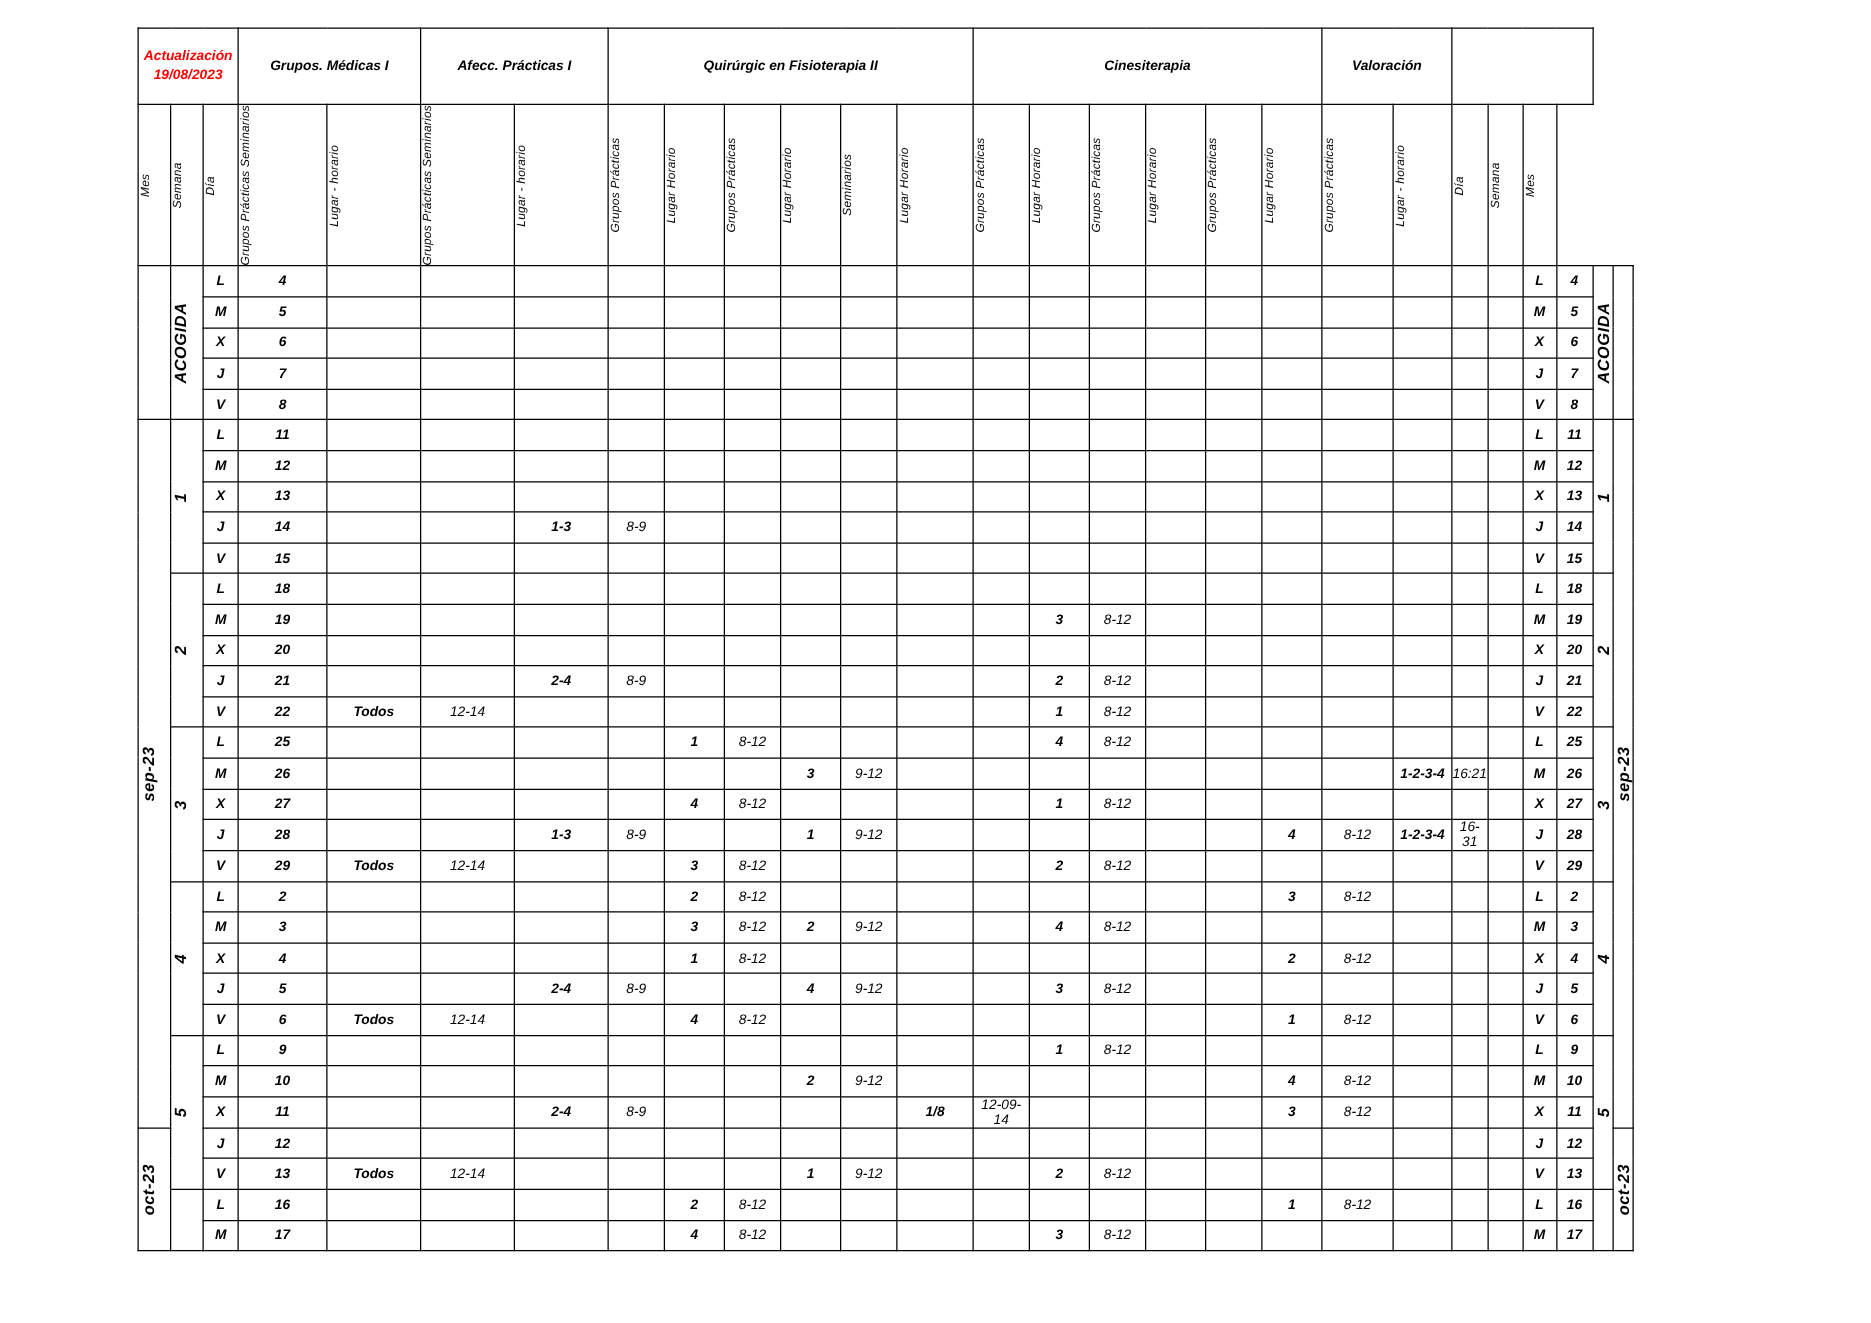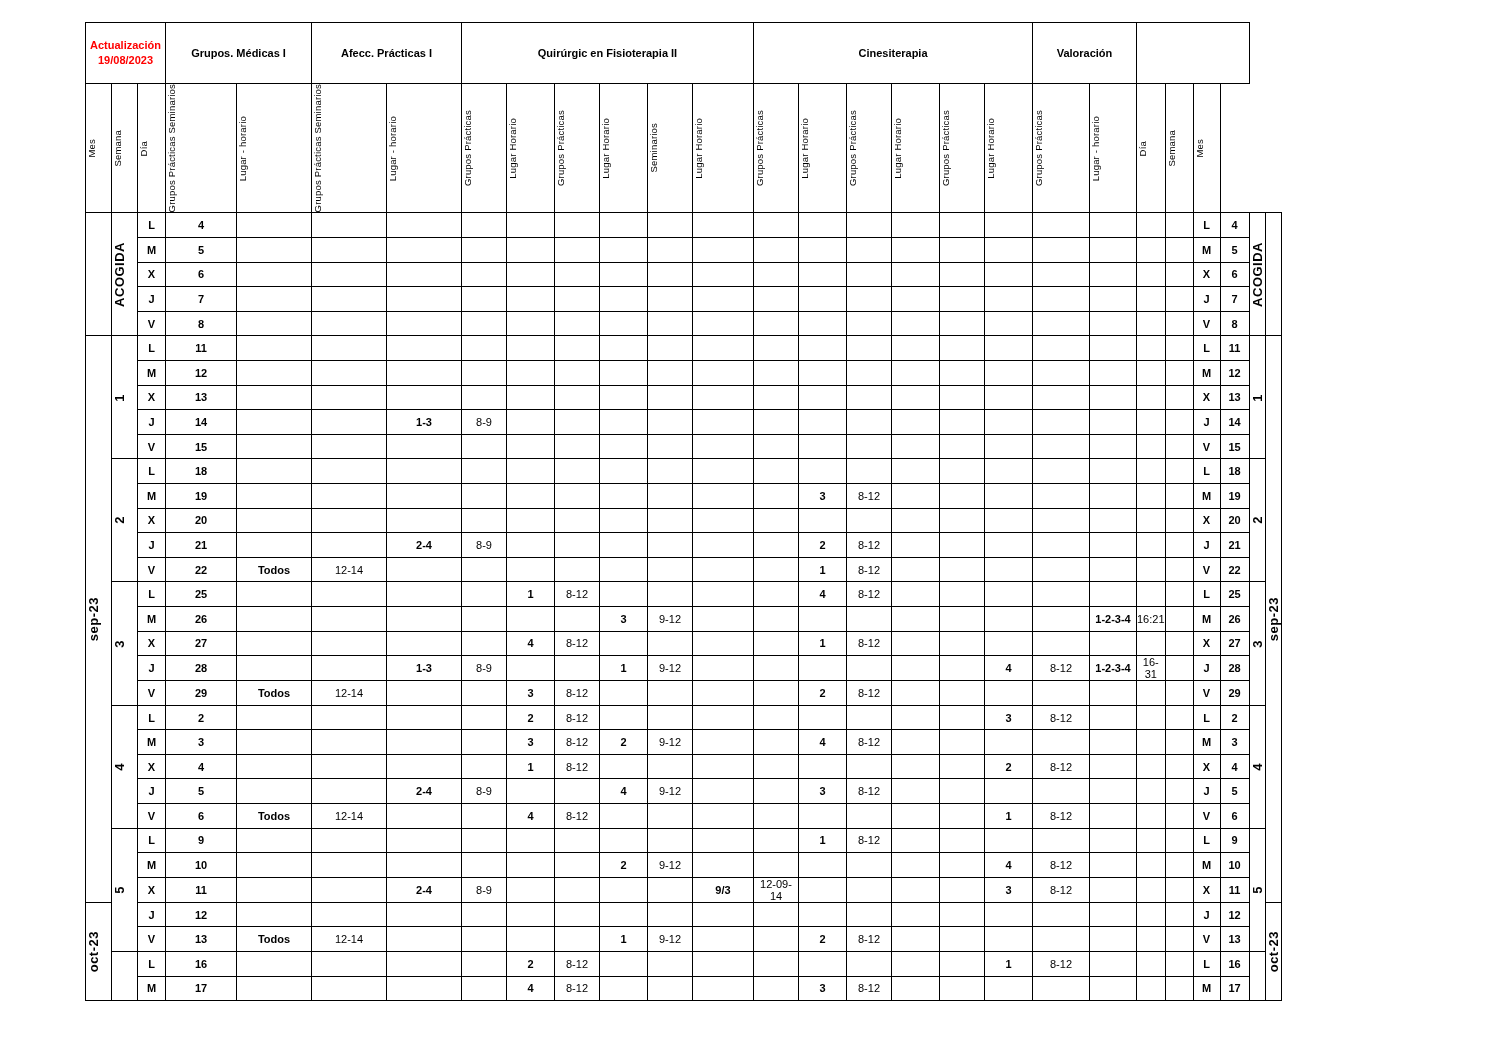--- a/index.html
+++ b/index.html
@@ -1,18 +1,18 @@
 <!DOCTYPE html>
 <html><head>
 <meta charset="utf-8">
 <style>
   html,body{margin:0;padding:0;background:#ffffff;}
   body{width:1497px;height:1058px;font-family:"Liberation Sans",sans-serif;color:#000;}
   .sheet{position:relative;width:1497px;height:1058px;}
-  table.cal{border-collapse:collapse;table-layout:fixed;margin-left:85px;margin-top:22px;}
+  table.cal{border-collapse:collapse;table-layout:fixed;margin-left:110px;margin-top:22px;font-style:italic;}
   table.cal td,table.cal th{border:1px solid #000;padding:0;font-size:11px;text-align:center;vertical-align:middle;background:#fff;}
   .grey{background:#d9d9d9;}
   .red{background:#ff0000;}
   .blue{background:#9dc3e6;}
   .hdr-top{font-weight:bold;font-size:13.5px;height:60px;}
   .upd{color:#ff0000;font-weight:bold;font-size:13.5px;line-height:1.35;}
   .vert{writing-mode:vertical-rl;transform:rotate(180deg);white-space:nowrap;font-size:10px;letter-spacing:.2px;}
   .vert-b{writing-mode:vertical-rl;transform:rotate(180deg);white-space:nowrap;font-weight:bold;font-size:13px;letter-spacing:.5px;}
   .sub{height:88px;}
   .sub .vert{font-size:9.5px;line-height:1.25;}
@@ -903,21 +903,21 @@
           <td class="daycell">X</td>
           <td class="numcell">11</td>
           <td class=" bold"></td>
           <td class="grey"></td>
           <td class=" bold">2-4</td>
           <td class="grey">8-9</td>
           <td class=" bold"></td>
           <td class="grey"></td>
           <td class=" bold"></td>
           <td class="grey"></td>
-          <td class=" bold">9/3</td>
+          <td class=" bold">1/8</td>
           <td class="grey">12-09-14</td>
           <td class=" bold"></td>
           <td class="grey"></td>
           <td class=" bold"></td>
           <td class="grey"></td>
           <td class=" bold">3</td>
           <td class="grey">8-12</td>
           <td class=" bold"></td>
           <td class="grey"></td>
           <td class=" bold"></td>

